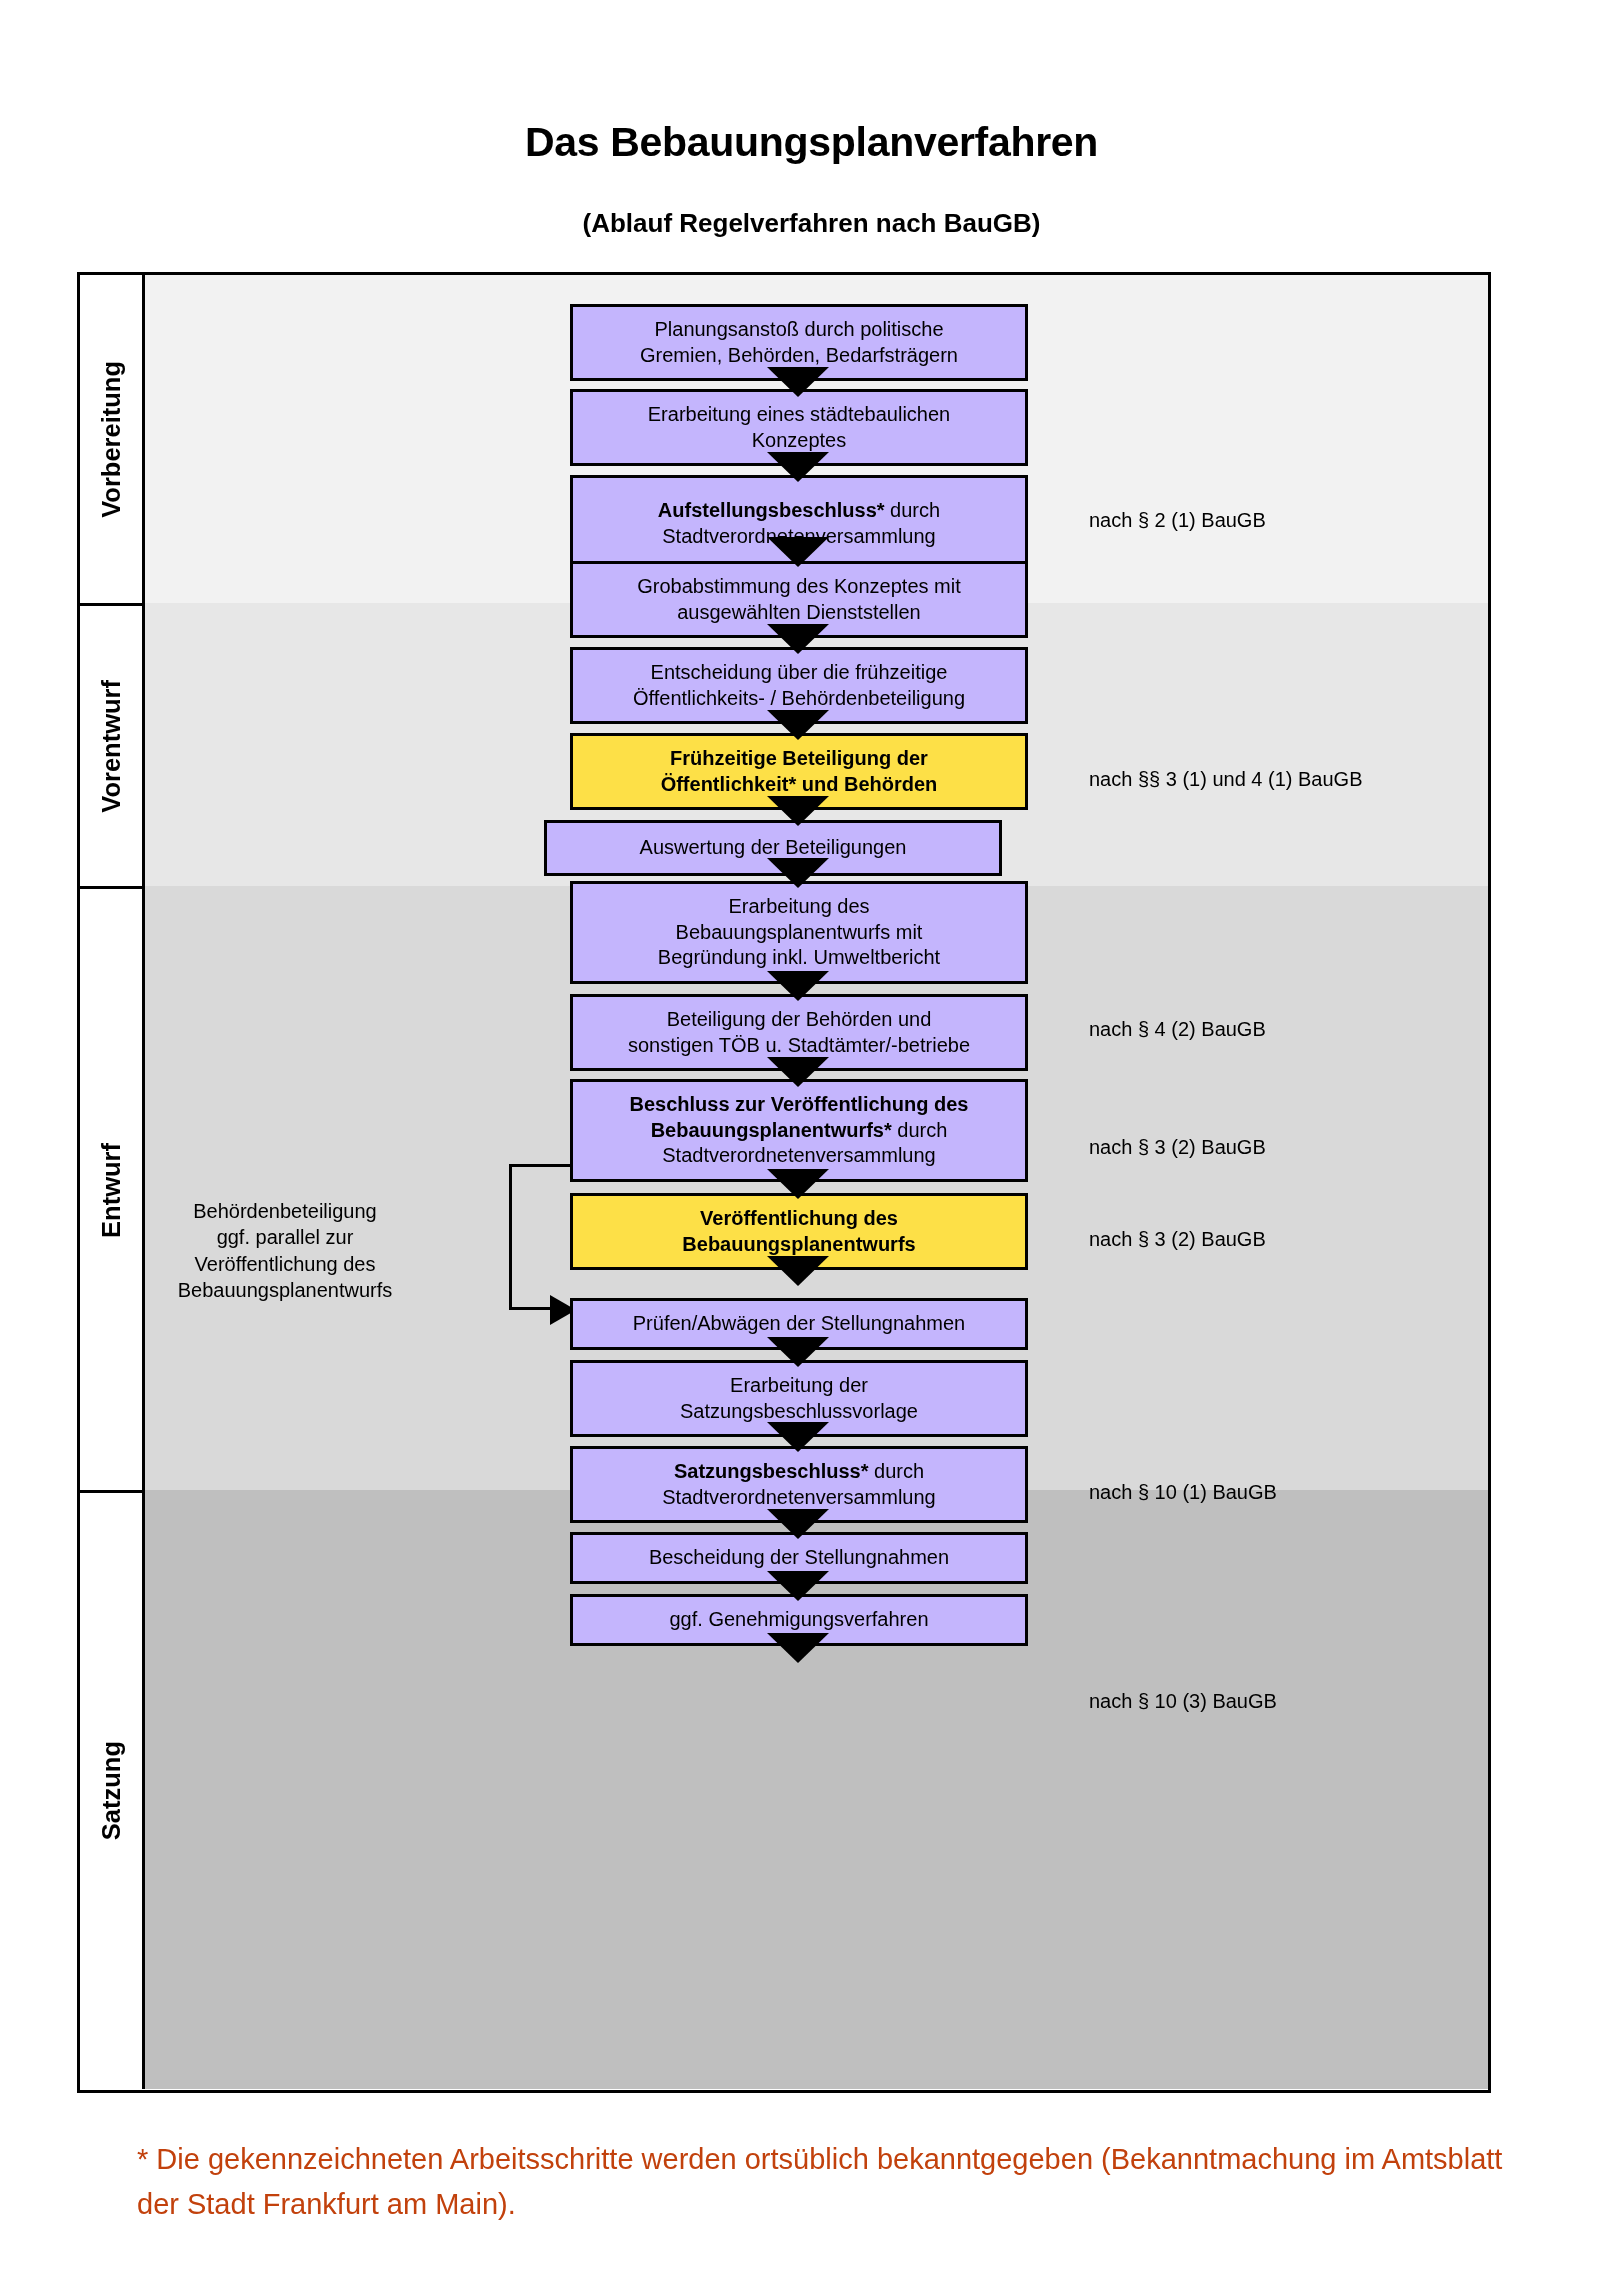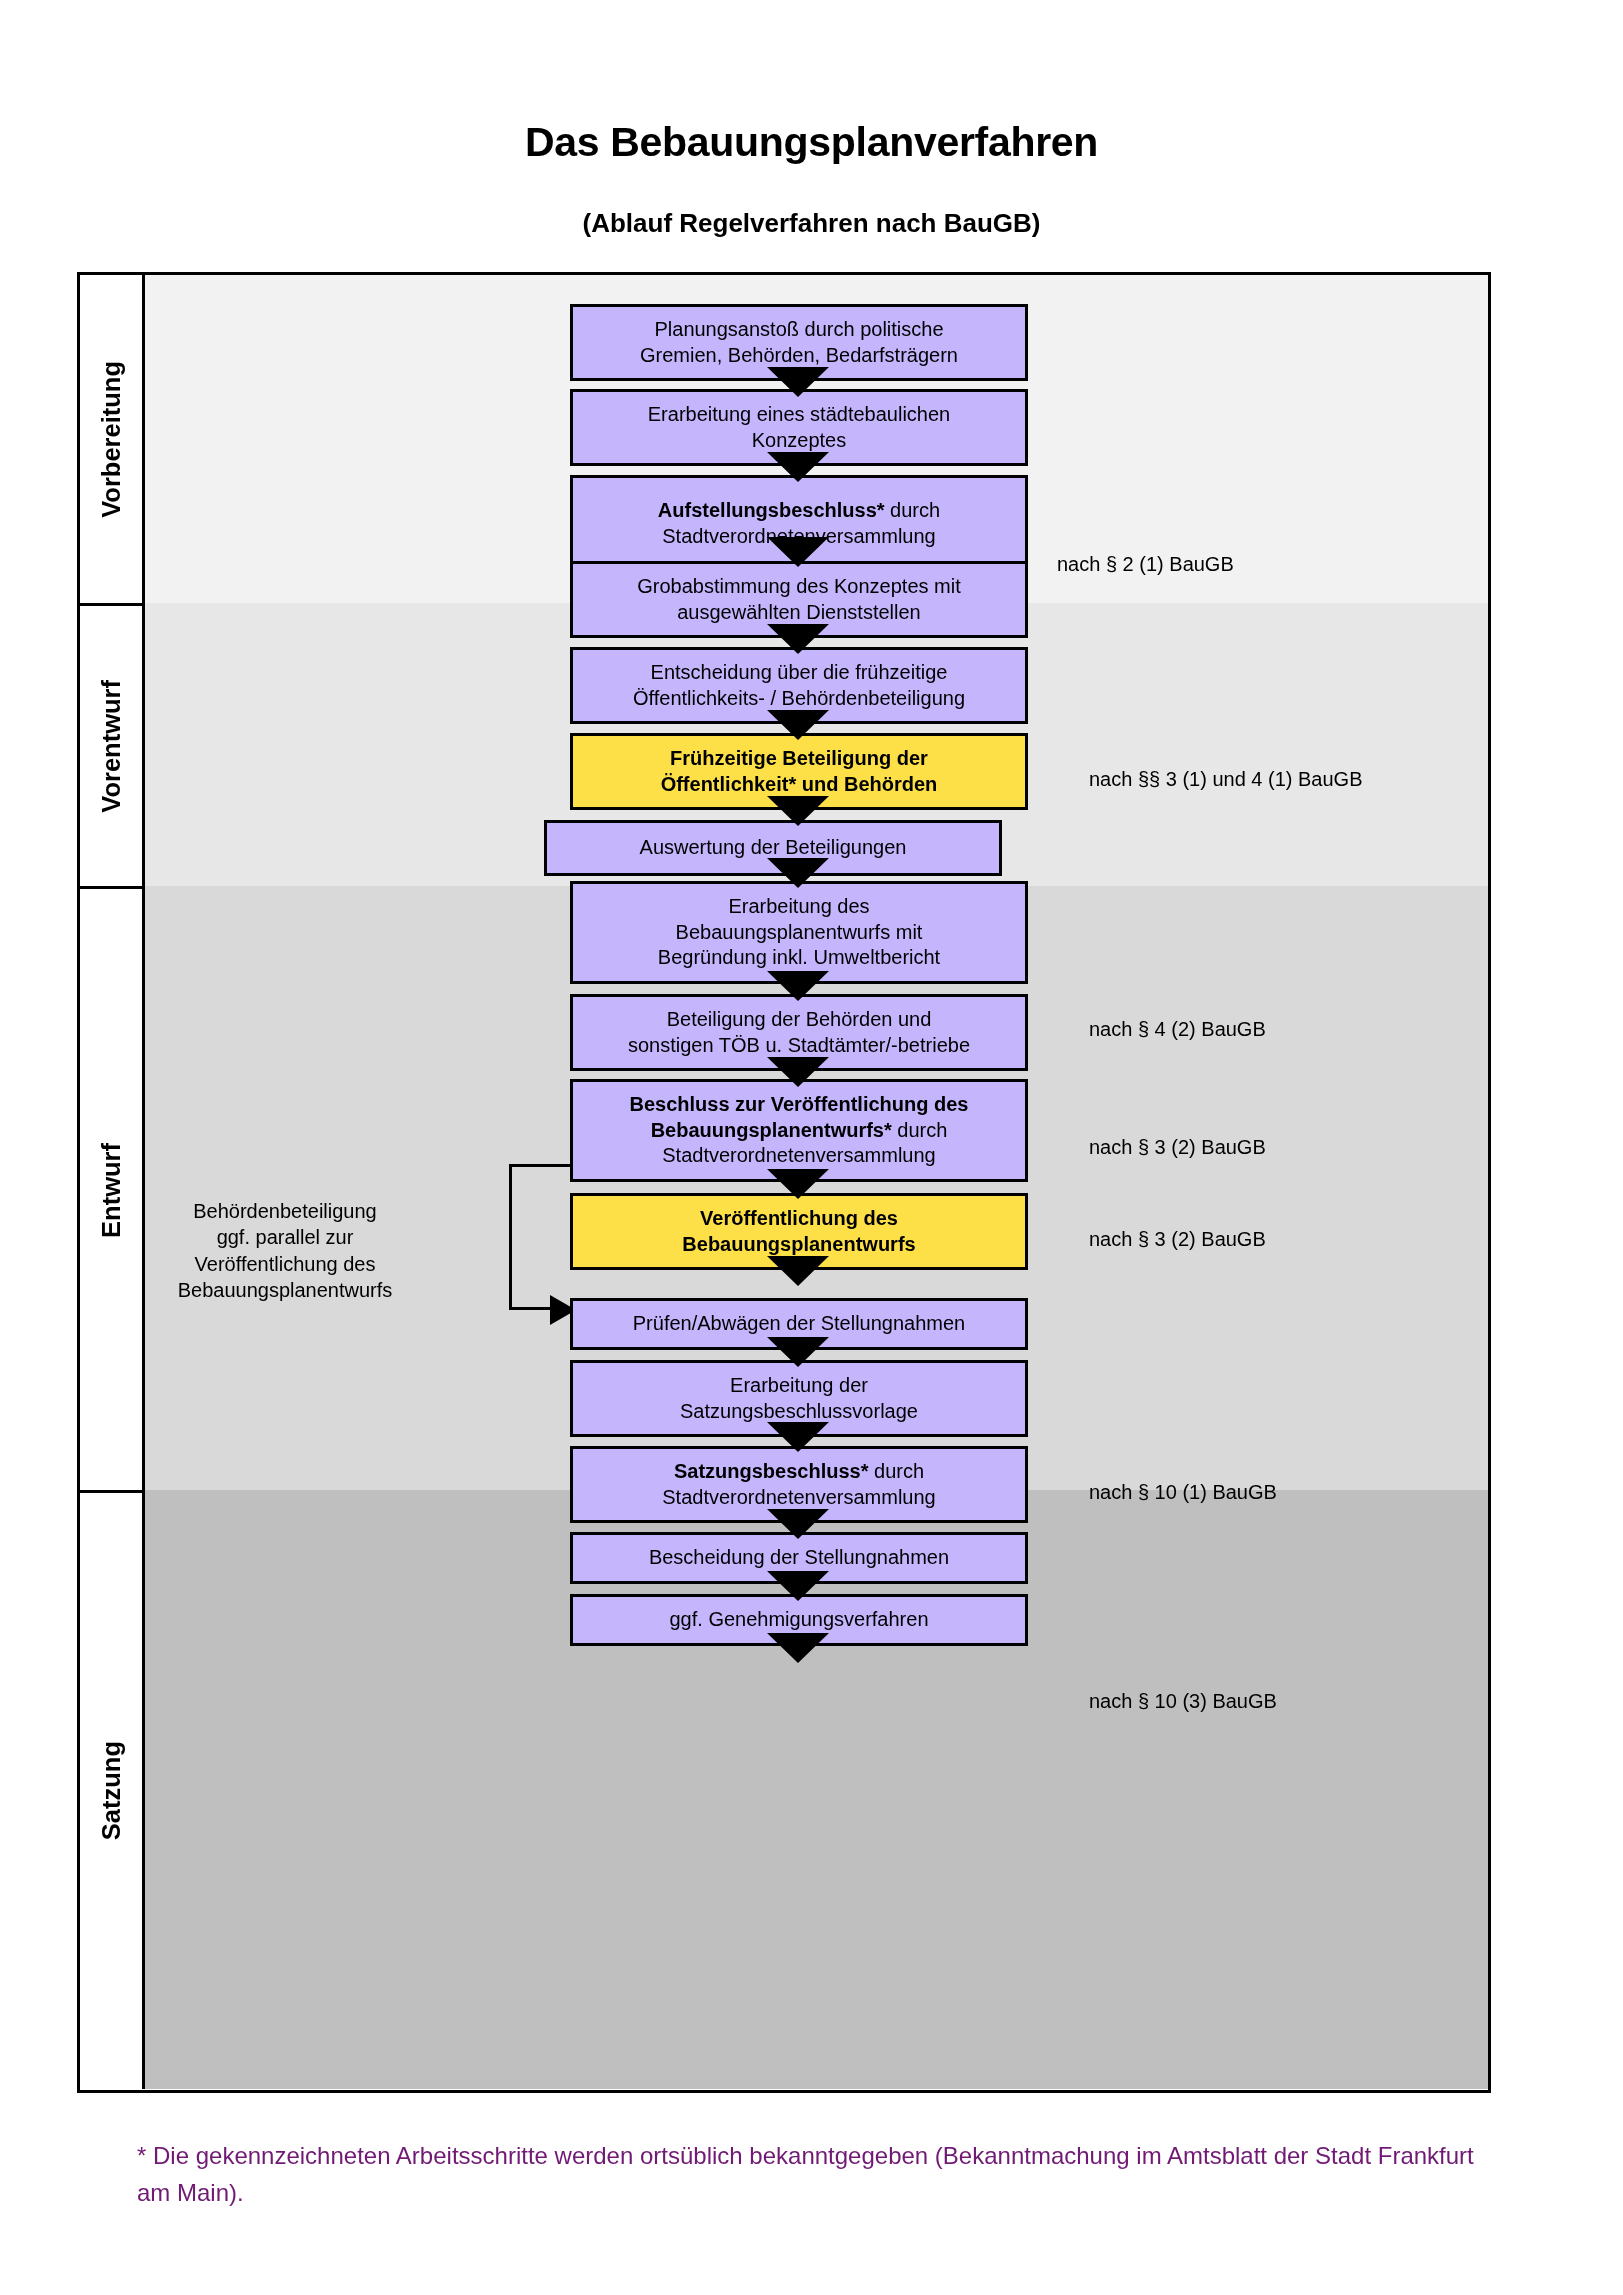--- a/index.html
+++ b/index.html
@@ -112,21 +112,21 @@
     width: 0; height: 0;
     border-top: 15px solid transparent;
     border-bottom: 15px solid transparent;
     border-left: 26px solid #000;
   }
 
   
   .footnote {
     position: absolute;
     left: 137px; top: 2137px; width: 1368px;
-    font-size: 24px; line-height: 1.55; color: #701a75;
+    font-size: 29px; line-height: 1.55; color: #c2410c;
   }
 </style>
 </head>
 <body>
 
 <div id="root">
 
   <div class="title">Das Bebauungsplanverfahren</div>
   <div class="subtitle">(Ablauf Regelverfahren nach BauGB)</div>
 
@@ -258,21 +258,21 @@
       <span>Bescheidung der Stellungnahmen</span>
     </div>
     <div class="arrow" style="left:687px; top:1296px;"></div>
 
     <div class="fbox" style="left:490px; top:1319px; height:52px;">
       <span>ggf. Genehmigungsverfahren</span>
     </div>
     <div class="arrow" style="left:687px; top:1358px;"></div>
 
 
-    <div class="legal" style="left:977px; top:234px;margin-top:44px;">nach § 2 (1) BauGB</div>
+    <div class="legal" style="left:1009px; top:234px;">nach § 2 (1) BauGB</div>
     <div class="legal" style="left:1009px; top:493px;">nach §§ 3 (1) und 4 (1) BauGB</div>
     <div class="legal" style="left:1009px; top:743px;">nach § 4 (2) BauGB</div>
     <div class="legal" style="left:1009px; top:861px;">nach § 3 (2) BauGB</div>
     <div class="legal" style="left:1009px; top:953px;">nach § 3 (2) BauGB</div>
     <div class="legal" style="left:1009px; top:1206px;">nach § 10 (1) BauGB</div>
     <div class="legal" style="left:1009px; top:1415px;">nach § 10 (3) BauGB</div>
 
   </div>
 
   <div class="footnote">* Die gekennzeichneten Arbeitsschritte werden ortsüblich bekanntgegeben (Bekanntmachung im Amtsblatt  der Stadt Frankfurt am Main).</div>

